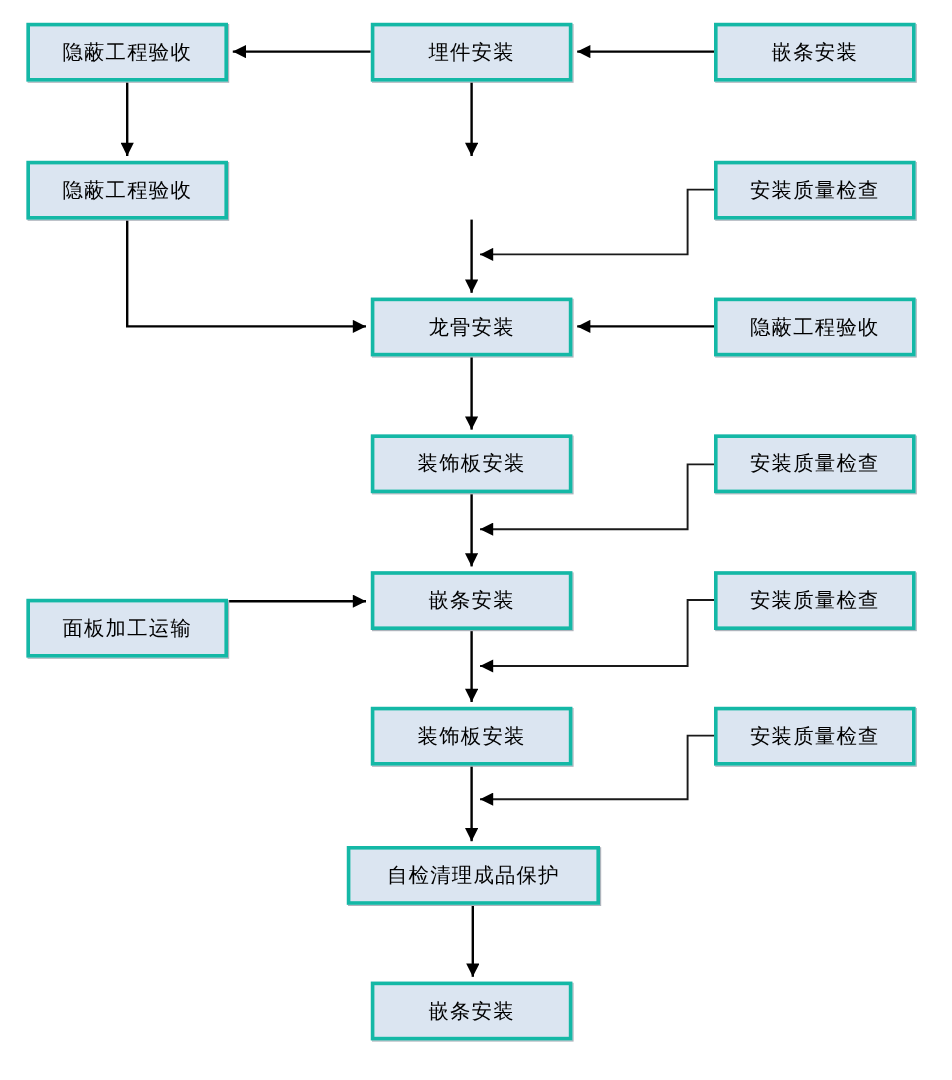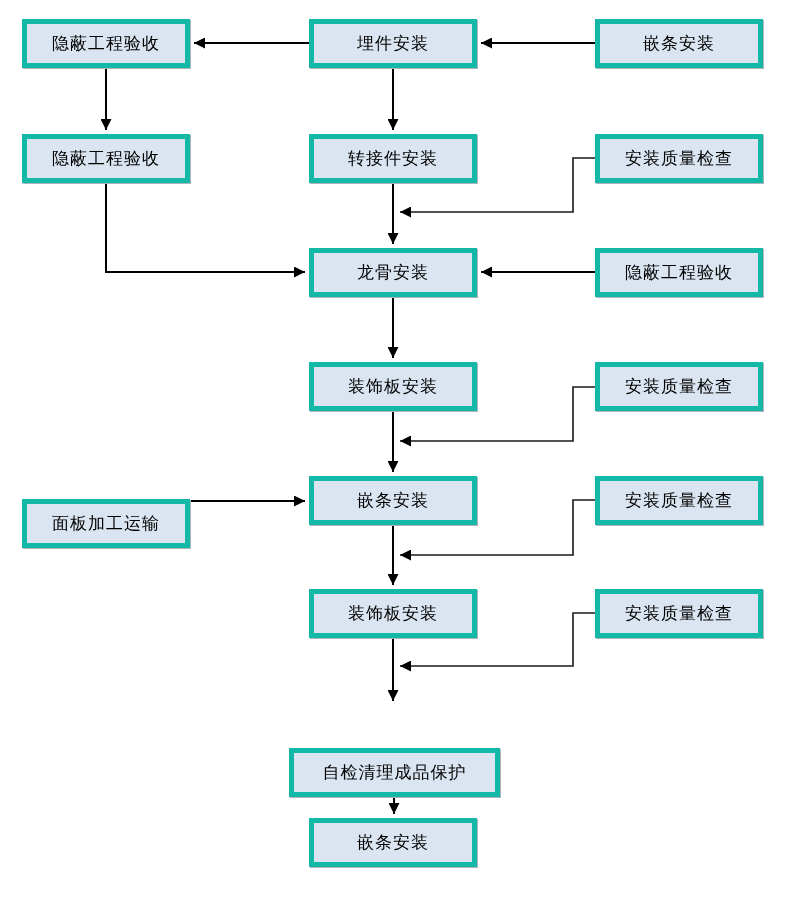--- a/index.html
+++ b/index.html
@@ -22,21 +22,21 @@
     width: 793px;
     height: 900px;
     pointer-events: none;
   }
   .node {
     position: absolute;
     box-sizing: border-box;
     width: 168px;
     height: 49px;
     background: #dbe5f1;
-    border: 5px solid #14b8a6;
+    border: 3px solid #14b8a6;
     box-shadow: 1px 1px 0 #aeb4bc;
     color: #000000;
     font-size: 17px;
     letter-spacing: 1px;
     display: flex;
     align-items: center;
     justify-content: center;
     text-align: center;
     white-space: nowrap;
   }
@@ -55,21 +55,21 @@
   .n8  { left: 309px; top: 362px; }
   .n9  { left: 595px; top: 362px; }
   
   .n10 { left: 22px;  top: 475px; margin-top: 24px; }
   .n11 { left: 309px; top: 476px; }
   .n12 { left: 595px; top: 476px; }
   
   .n13 { left: 309px; top: 589px; }
   .n14 { left: 595px; top: 589px; }
   
-  .n15 { left: 289px; top: 705px; width: 211px; margin-top: 43px; }
+  .n15 { left: 289px; top: 705px; width: 211px; }
   
   .n16 { left: 309px; top: 818px; }
 </style>
 </head>
 <body>
 
 <div class="canvas">
 
   <svg class="edges-layer" width="793" height="900" viewBox="0 0 793 900" xmlns="http://www.w3.org/2000/svg">
     <defs>
@@ -110,21 +110,20 @@
 
     <path d="M393,638 L393,701" stroke="#000000" stroke-width="2" fill="none" marker-end="url(#ah)"></path>
 
     <path d="M394,754 L394,814" stroke="#000000" stroke-width="2" fill="none" marker-end="url(#ah)"></path>
   </svg>
 
   <div class="node n0">隐蔽工程验收</div>
   <div class="node n1">埋件安装</div>
   <div class="node n2">嵌条安装</div>
   <div class="node n3">隐蔽工程验收</div>
-  <div class="node n4">转接件安装</div>
   <div class="node n5">安装质量检查</div>
   <div class="node n6">龙骨安装</div>
   <div class="node n7">隐蔽工程验收</div>
   <div class="node n8">装饰板安装</div>
   <div class="node n9">安装质量检查</div>
   <div class="node n10">面板加工运输</div>
   <div class="node n11">嵌条安装</div>
   <div class="node n12">安装质量检查</div>
   <div class="node n13">装饰板安装</div>
   <div class="node n14">安装质量检查</div>

